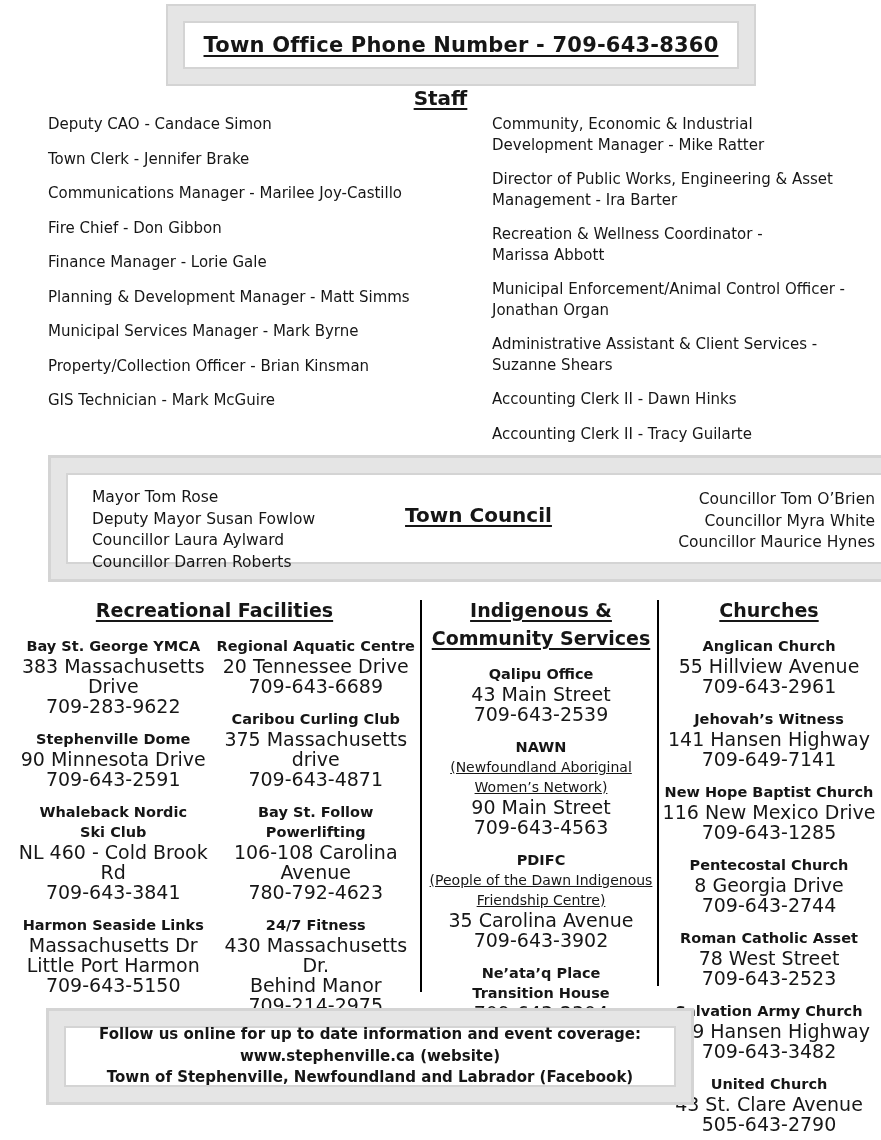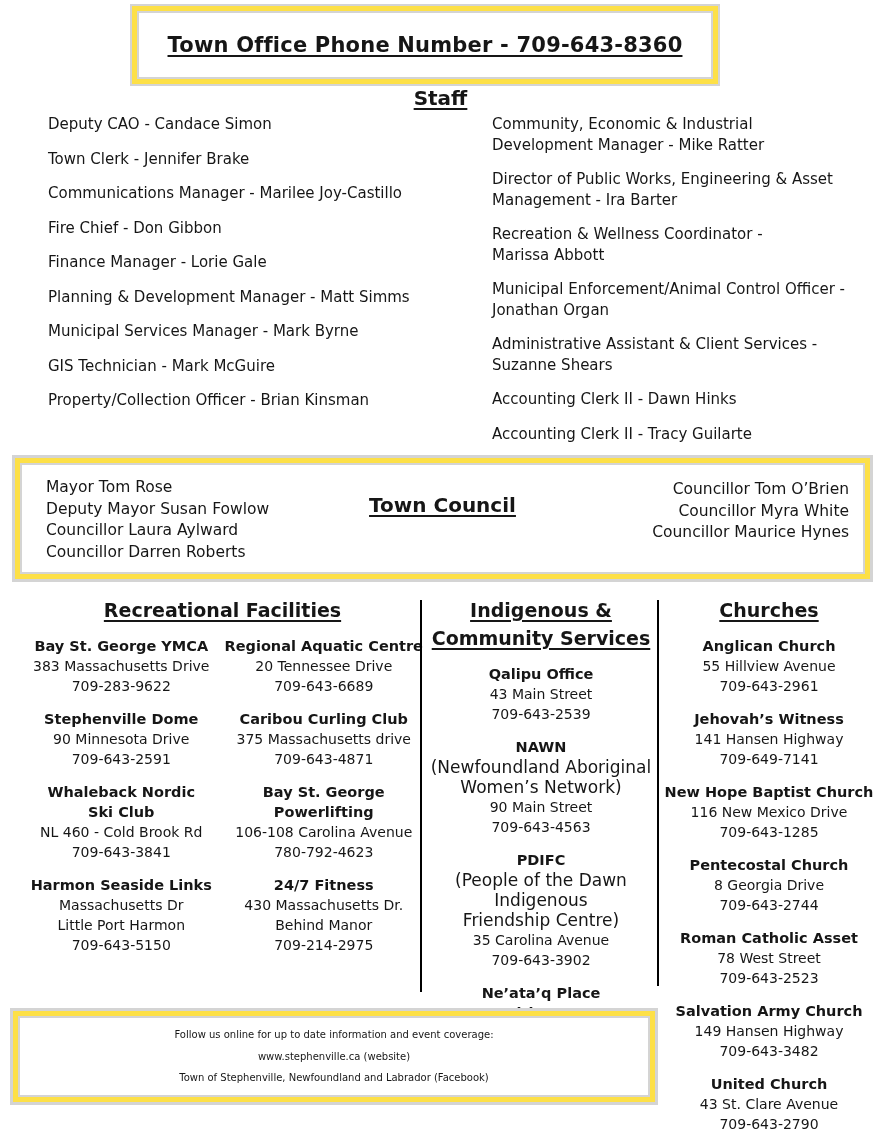--- a/index.html
+++ b/index.html
@@ -2,21 +2,21 @@
 <html><head>
 <meta charset="utf-8">
 <style>
   * { margin:0; padding:0; box-sizing:border-box; }
   html,body { background:#ffffff; }
   .page {
     position:relative; width:881px; height:1140px; margin:0 auto;
     background:#ffffff; font-family:"DejaVu Sans", sans-serif; color:#161616;
     overflow:hidden;
   }
-  .framebox { position:absolute; border:3px solid #d4d4d4; padding:5px; background:#fde047; }
+  .framebox { position:absolute; border:3px solid #d4d4d4; padding:15px; background:#e5e5e5;margin-left:36px; }
   .framebox-inner { border:2px solid #d4d4d4; width:100%; height:100%; background:#fff; }
   .u { text-decoration:underline; text-decoration-thickness:2px; text-underline-offset:3px; }
 
   
   .header-box { left:130px; top:4px; width:590px; height:82px; border-width:2px; }
   .header-inner { display:flex; align-items:center; justify-content:center; }
   .header-title { font-size:21px; font-weight:bold; letter-spacing:0.2px; }
 
   
   .staff-heading { position:absolute; top:86px; left:0; width:881px; text-align:center;
@@ -31,37 +31,37 @@
   .council-inner { position:relative; }
   .council-left  { position:absolute; left:24px; top:12px; font-size:15.5px; line-height:21.5px; }
   .council-title { position:absolute; left:0; right:0; top:28px; text-align:center;
                    font-size:20px; font-weight:bold; }
   .council-right { position:absolute; right:14px; top:14px; font-size:15.5px;
                    line-height:21.5px; text-align:right; }
 
   
   .col-heading { font-size:19px; font-weight:bold; margin-bottom:12px; }
   .col-heading .u { white-space:pre-line; line-height:28px; }
-  .rec-col    { position:absolute; left:20px;  top:596px; width:405px; text-align:center; }
+  .rec-col    { position:absolute; left:12px;  top:596px; width:405px; text-align:center; }
   .rec-sub    { display:flex; }
   .rec-sub-col{ width:50%; }
   .ind-col    { position:absolute; left:426px; top:596px; width:230px; text-align:center; }
   .church-col { position:absolute; left:660px; top:596px; width:218px; text-align:center; }
   .entry { margin-bottom:13px; }
   .ename { font-weight:bold; font-size:14.5px; line-height:20px; white-space:pre-line; }
-  .eline { font-size:14px; line-height:20px; }
-  .eline.sub { font-size:17px; }
+  .eline { font-size:19px; line-height:20px; }
+  .eline.sub { font-size:14px;text-decoration:underline; }
   .divider { position:absolute; width:2px; background:#000; }
   .divider-1 { left:420px; top:600px; height:392px; }
   .divider-2 { left:657px; top:600px; height:386px; }
 
   
   .footer-box { left:10px; top:1008px; width:648px; height:97px; }
   .footer-inner { display:flex; flex-direction:column; justify-content:center; text-align:center; }
-  .footer-line { font-size:10px; font-weight:normal; line-height:21.5px; }
+  .footer-line { font-size:15px; font-weight:bold; line-height:21.5px; }
 </style>
 </head>
 <body>
 
 <div class="page">
 
   <div class="framebox header-box">
     <div class="framebox-inner header-inner">
       <div class="header-title u">Town Office Phone Number - 709-643-8360</div>
     </div>
@@ -70,22 +70,22 @@
   <div class="staff-heading"><span class="u">Staff</span></div>
 
   <div class="staff-col staff-col-left">
     <div class="staff-item">Deputy CAO - Candace Simon</div>
     <div class="staff-item">Town Clerk - Jennifer Brake</div>
     <div class="staff-item">Communications Manager - Marilee Joy-Castillo</div>
     <div class="staff-item">Fire Chief - Don Gibbon</div>
     <div class="staff-item">Finance Manager - Lorie Gale</div>
     <div class="staff-item">Planning &amp; Development Manager - Matt Simms</div>
     <div class="staff-item">Municipal Services Manager - Mark Byrne</div>
+    <div class="staff-item">Property/Collection Officer - Brian Kinsman</div>
     <div class="staff-item">GIS Technician - Mark McGuire</div>
-    <div class="staff-item">Property/Collection Officer - Brian Kinsman</div>
   </div>
 
   <div class="staff-col staff-col-right">
     <div class="staff-item">Community, Economic &amp; Industrial
 Development Manager - Mike Ratter</div>
     <div class="staff-item">Director of Public Works, Engineering &amp; Asset
 Management - Ira Barter</div>
     <div class="staff-item">Recreation &amp; Wellness Coordinator -
 Marissa Abbott</div>
     <div class="staff-item">Municipal Enforcement/Animal Control Officer -
@@ -145,21 +145,21 @@
           <div class="ename">Regional Aquatic Centre</div>
           <div class="eline">20 Tennessee Drive</div>
           <div class="eline">709-643-6689</div>
         </div>
         <div class="entry">
           <div class="ename">Caribou Curling Club</div>
           <div class="eline">375 Massachusetts drive</div>
           <div class="eline">709-643-4871</div>
         </div>
         <div class="entry">
-          <div class="ename">Bay St. George
+          <div class="ename">Bay St. Follow
 Powerlifting</div>
           <div class="eline">106-108 Carolina Avenue</div>
           <div class="eline">780-792-4623</div>
         </div>
         <div class="entry">
           <div class="ename">24/7 Fitness</div>
           <div class="eline">430 Massachusetts Dr.</div>
           <div class="eline">Behind Manor</div>
           <div class="eline">709-214-2975</div>
         </div>
@@ -228,21 +228,21 @@
       <div class="eline">709-643-2523</div>
     </div>
     <div class="entry">
       <div class="ename">Salvation Army Church</div>
       <div class="eline">149 Hansen Highway</div>
       <div class="eline">709-643-3482</div>
     </div>
     <div class="entry">
       <div class="ename">United Church</div>
       <div class="eline">43 St. Clare Avenue</div>
-      <div class="eline">709-643-2790</div>
+      <div class="eline">505-643-2790</div>
     </div>
   </div>
 
   <div class="framebox footer-box">
     <div class="framebox-inner footer-inner">
       <div class="footer-line">Follow us online for up to date information and event coverage:</div>
       <div class="footer-line">www.stephenville.ca (website)</div>
       <div class="footer-line">Town of Stephenville, Newfoundland and Labrador (Facebook)</div>
     </div>
   </div>

